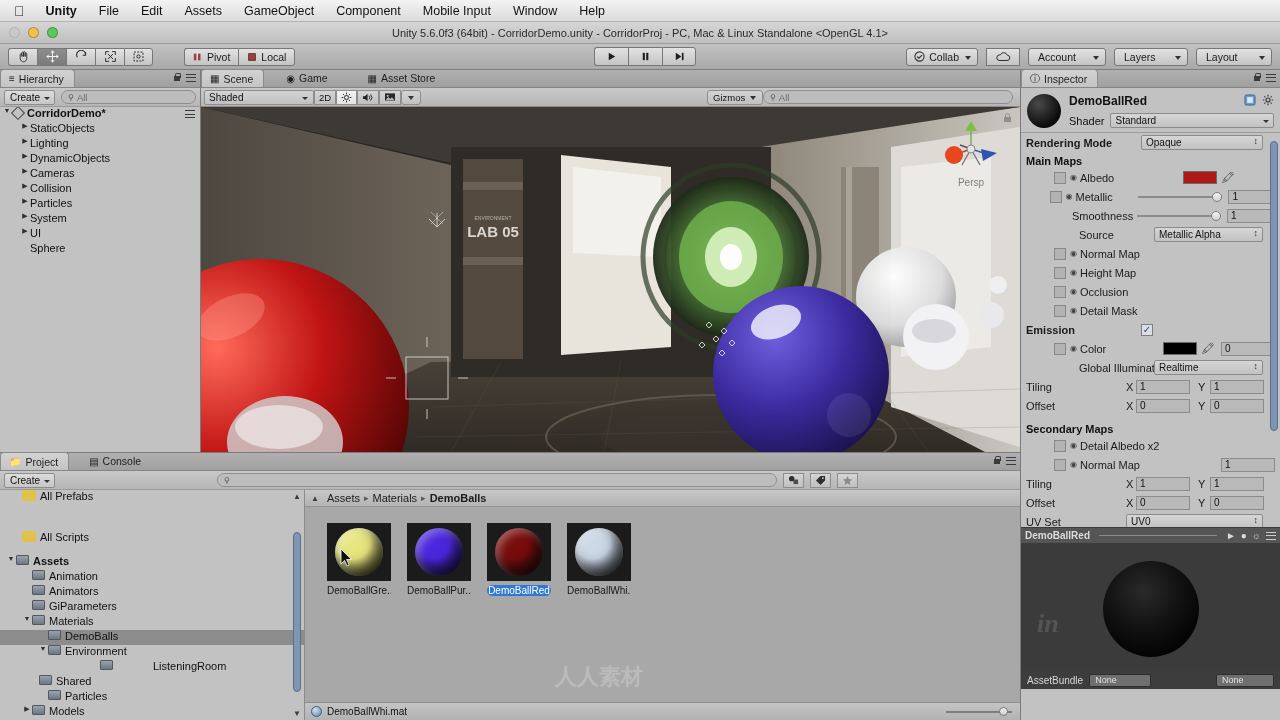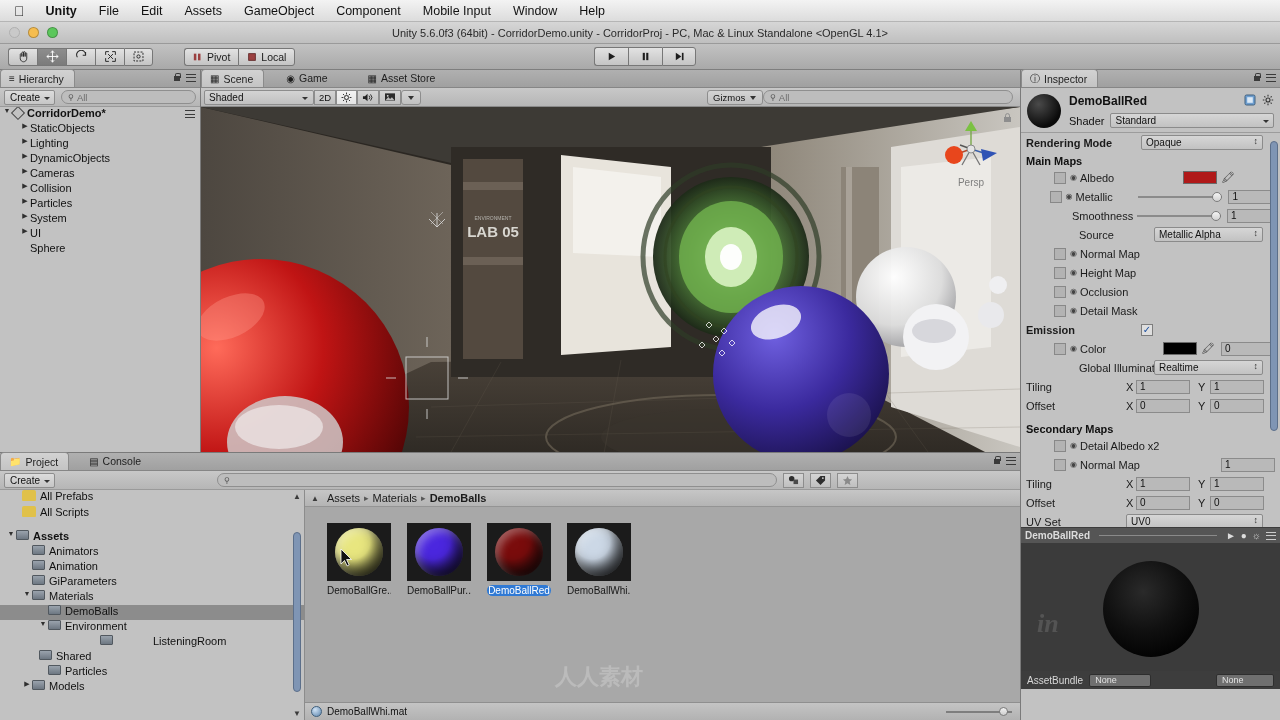--- a/index.html
+++ b/index.html
@@ -266,20 +266,43 @@
           </svg>
       </span>
       <span class="btn">
         <svg width="11" height="11" viewBox="0 0 12 12">
             <path d="M2 2l6 4-6 4z" fill="#1e1e1e"></path>
             <rect x="8.6" y="2" width="1.8" height="8" fill="#1e1e1e"></rect>
           </svg>
       </span>
     </div>
 
+    <div class="rightgrp">
+      <span class="btn dd">
+        <svg width="11" height="11" viewBox="0 0 12 12" style="margin-right:4px">
+            <circle cx="6" cy="6" r="5" fill="none" stroke="#333" stroke-width="1.2"></circle>
+            <path d="M3.5 6l1.8 1.8L8.8 4.4" stroke="#333" stroke-width="1.2" fill="none"></path>
+          </svg>
+        <span>Collab</span>
+      </span>
+      <span class="btn" style="width:34px">
+        <svg width="16" height="11" viewBox="0 0 18 12">
+            <path d="M4.5 10.5h9a3 3 0 00.3-6A4.2 4.2 0 006 4.2 3.1 3.1 0 004.5 10.5z" fill="none" stroke="#2d2d2d" stroke-width="1.1"></path>
+          </svg>
+      </span>
+      <span class="btn dd" style="width:78px;justify-content:flex-start;padding-left:9px">
+        <span>Account</span>
+      </span>
+      <span class="btn dd" style="width:74px;justify-content:flex-start;padding-left:9px">
+        <span>Layers</span>
+      </span>
+      <span class="btn dd" style="width:76px;justify-content:flex-start;padding-left:9px">
+        <span>Layout</span>
+      </span>
+    </div>
   </div>
 
   <div class="panel" id="hierarchy">
     <div class="tabstrip">
       <div class="tab active">
         <span class="ti">≡</span>
         <span>Hierarchy</span>
       </div>
       <div class="tablock">
         <span class="lockicon"></span>
@@ -868,41 +891,41 @@
     </div>
 
     <div class="projbody">
 
       <div class="projtree">
         <div id="fav-items">
             <div class="trow" style="height: 16px; padding-left: 22px;">
               <span style="display:inline-block;width:14px;height:11px;margin-right:4px;background:#e0c14a;border-radius:2px 2px 1px 1px;position:relative"></span>
               <span>All Prefabs</span>
             </div>
-            <div class="trow" style="height: 16px; padding-left: 22px;">
+            <div class="trow" style="height: 16px; padding-left: 22px; margin-top: 25px;">
               <span style="display:inline-block;width:14px;height:11px;margin-right:4px;background:#e0c14a;border-radius:2px 2px 1px 1px;position:relative"></span>
               <span>All Scripts</span>
             </div>
           </div>
         <div style="height:8px"></div>
         <div id="proj-items">
             <div class="trow" style="height: 15px; padding-left: 6px;">
               <span class="tri">▼</span>
               <span style="display: inline-block; width: 13px; height: 10px; margin-right: 4px; background: linear-gradient(rgb(154, 163, 173), rgb(109, 119, 130)); border: 1px solid rgb(81, 88, 95); border-radius: 1px;"></span>
               <span style="font-weight: bold;">Assets</span>
             </div>
             <div class="trow" style="height: 15px; padding-left: 22px;">
               <span class="tri"></span>
               <span style="display: inline-block; width: 13px; height: 10px; margin-right: 4px; background: linear-gradient(rgb(154, 163, 173), rgb(109, 119, 130)); border: 1px solid rgb(81, 88, 95); border-radius: 1px;"></span>
-              <span>Animators</span>
+              <span>Animation</span>
             </div>
             <div class="trow" style="height: 15px; padding-left: 22px;">
               <span class="tri"></span>
               <span style="display: inline-block; width: 13px; height: 10px; margin-right: 4px; background: linear-gradient(rgb(154, 163, 173), rgb(109, 119, 130)); border: 1px solid rgb(81, 88, 95); border-radius: 1px;"></span>
-              <span>Animation</span>
+              <span>Animators</span>
             </div>
             <div class="trow" style="height: 15px; padding-left: 22px;">
               <span class="tri"></span>
               <span style="display: inline-block; width: 13px; height: 10px; margin-right: 4px; background: linear-gradient(rgb(154, 163, 173), rgb(109, 119, 130)); border: 1px solid rgb(81, 88, 95); border-radius: 1px;"></span>
               <span>GiParameters</span>
             </div>
             <div class="trow" style="height: 15px; padding-left: 22px;">
               <span class="tri">▼</span>
               <span style="display: inline-block; width: 13px; height: 10px; margin-right: 4px; background: linear-gradient(rgb(154, 163, 173), rgb(109, 119, 130)); border: 1px solid rgb(81, 88, 95); border-radius: 1px;"></span>
               <span>Materials</span>

